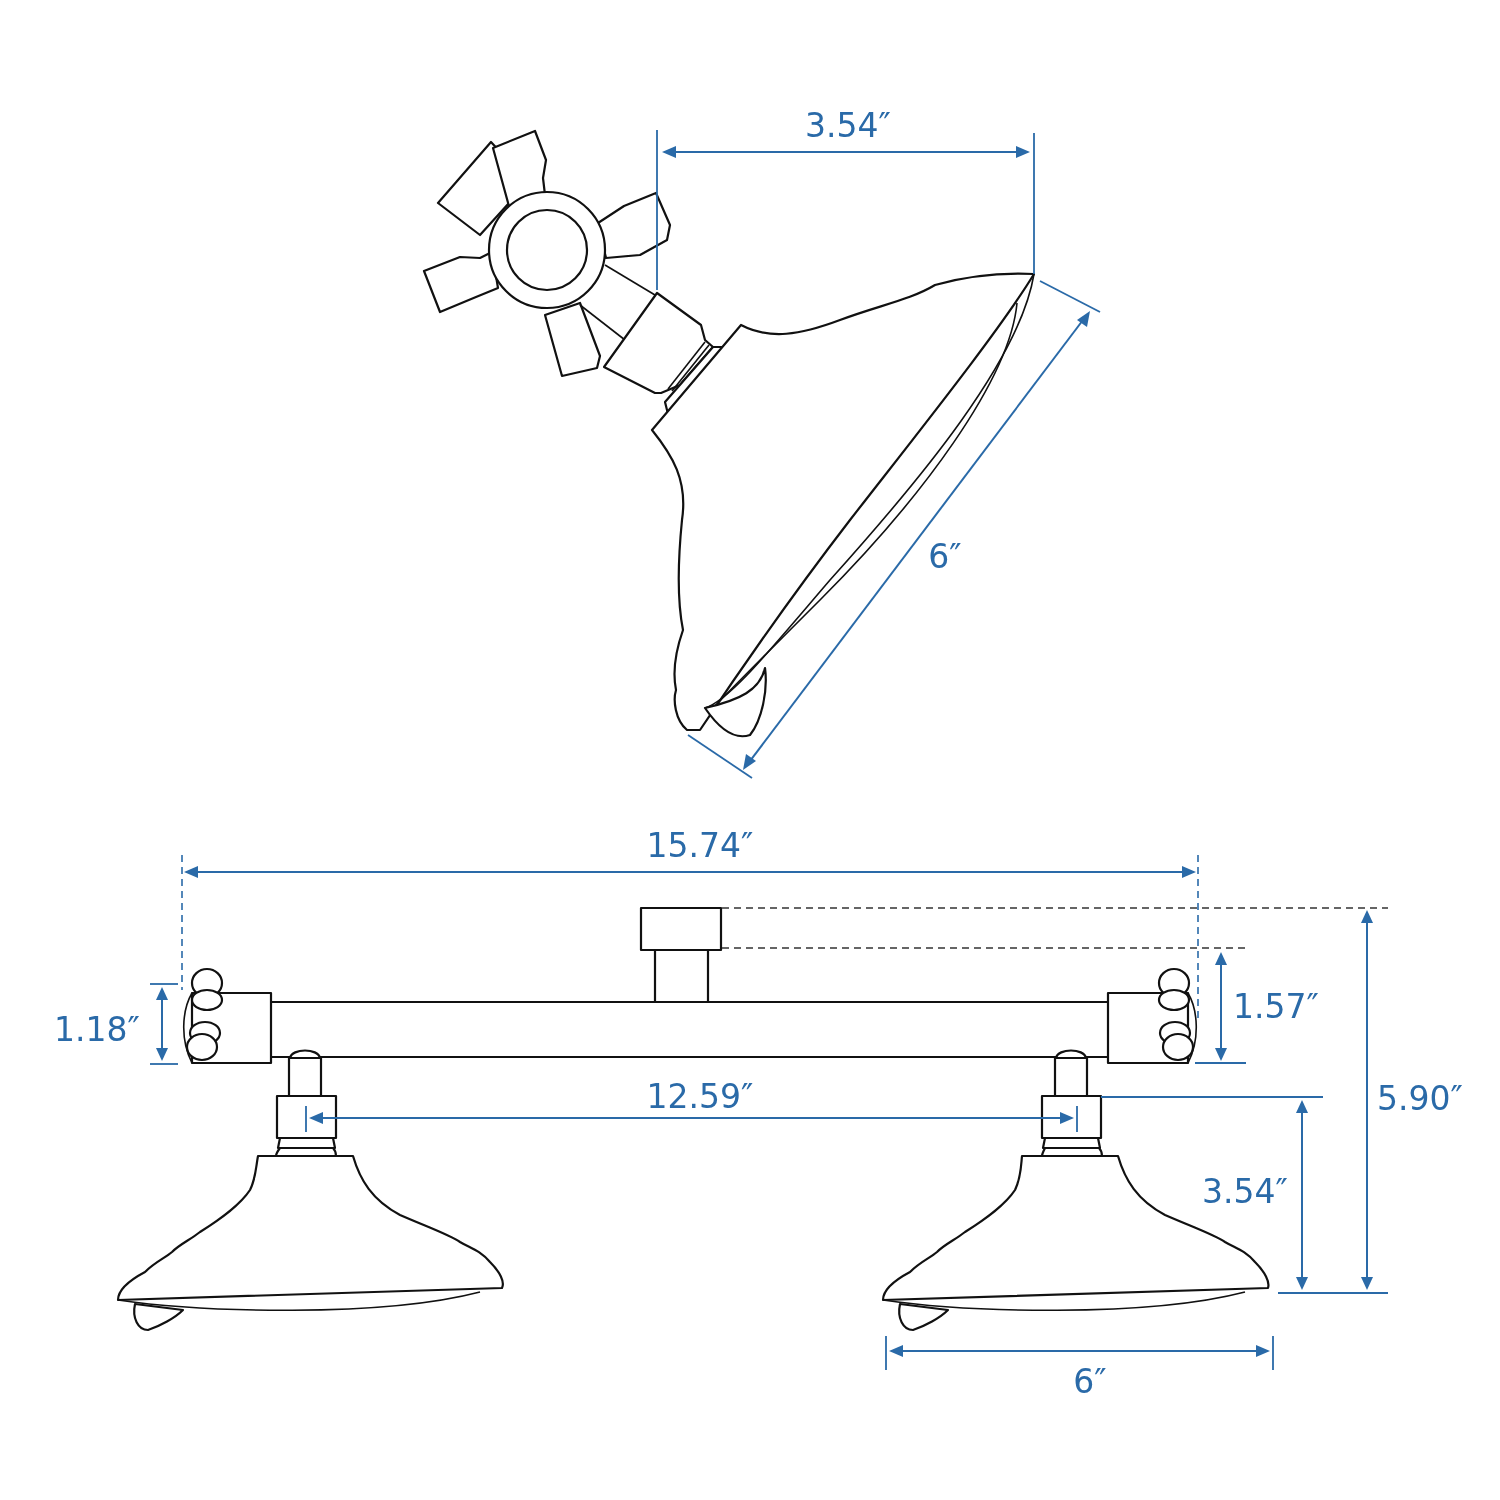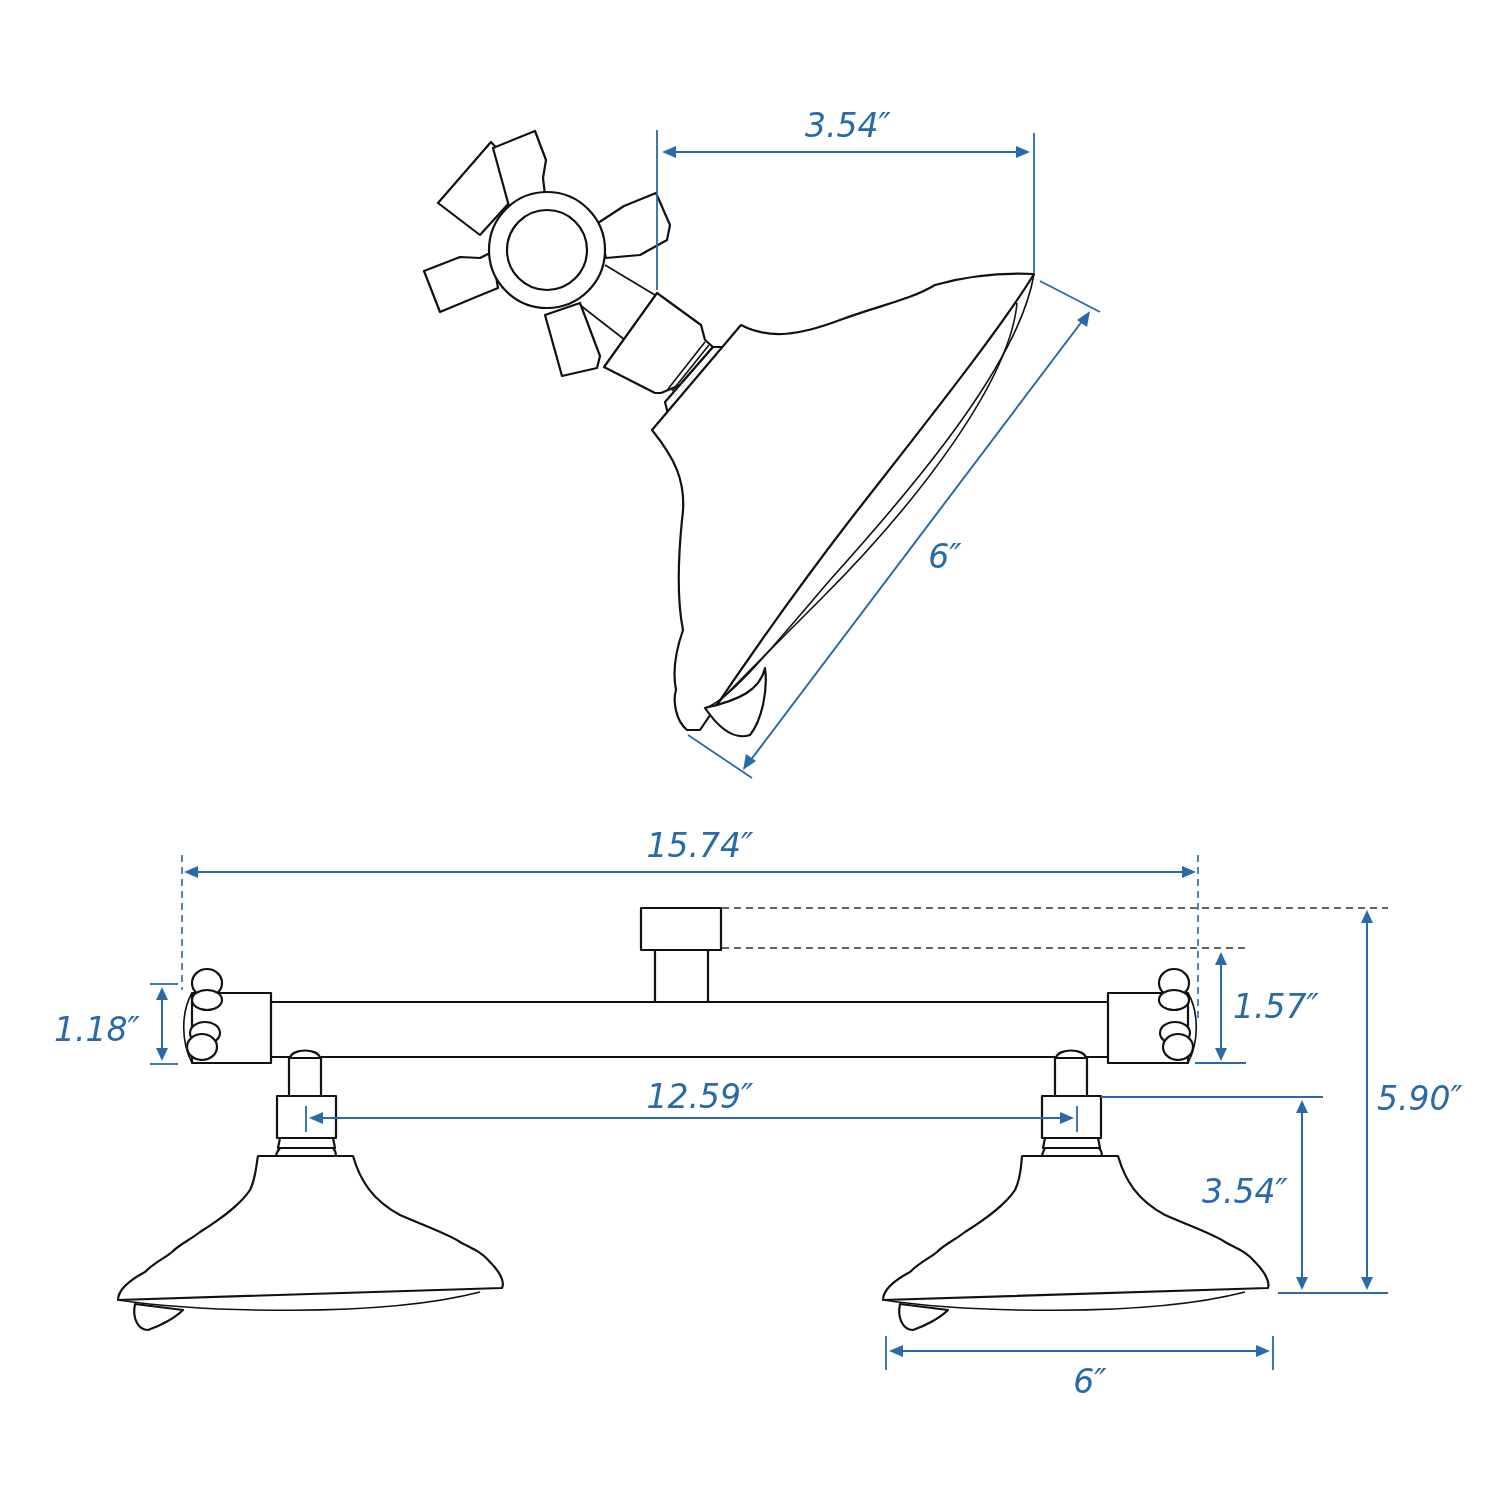--- a/index.html
+++ b/index.html
@@ -1,17 +1,17 @@
 <!DOCTYPE html>
 <html><head>
 <meta charset="utf-8">
 <style>
   html, body { margin: 0; padding: 0; background: #ffffff; }
   body { width: 1500px; height: 1500px; overflow: hidden; }
-  #canvas { position: absolute; left: 0; top: 0; width: 1329px; height: 1500px; font-style: italic; }
+  #canvas { position: absolute; left: 0; top: 0; width: 1329px; height: 1500px; }
   svg { display: block; }
   .part { fill: #ffffff; stroke: #111111; stroke-width: 2.2; stroke-linejoin: round; stroke-linecap: round; }
   .part-thin { fill: none; stroke: #111111; stroke-width: 1.6; }
   .dim { stroke: #2a6aa8; stroke-width: 2; fill: none; }
   .dim-ext { stroke: #2a6aa8; stroke-width: 1.8; fill: none; }
   .dim-dash { stroke: #2a6aa8; stroke-width: 1.6; fill: none; stroke-dasharray: 7 5; }
   .ref-dash { stroke: #333333; stroke-width: 1.4; fill: none; stroke-dasharray: 7 5; }
   .arrow { fill: #2a6aa8; }
   .lbl { fill: #2a6aa8; font-family: "DejaVu Sans", sans-serif; font-size: 33px; }
 </style>

